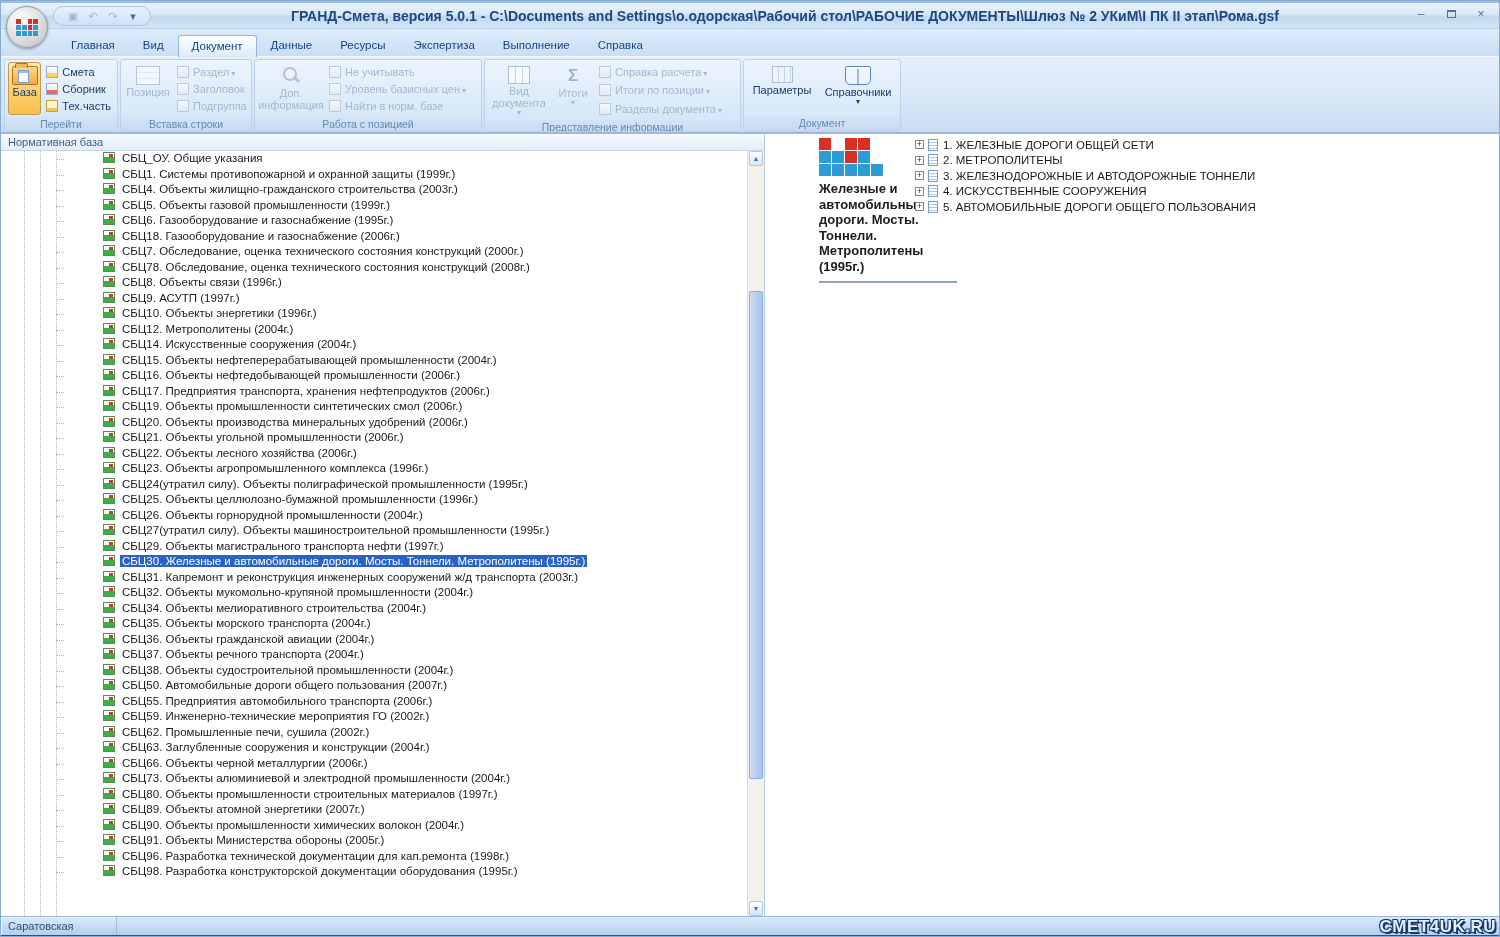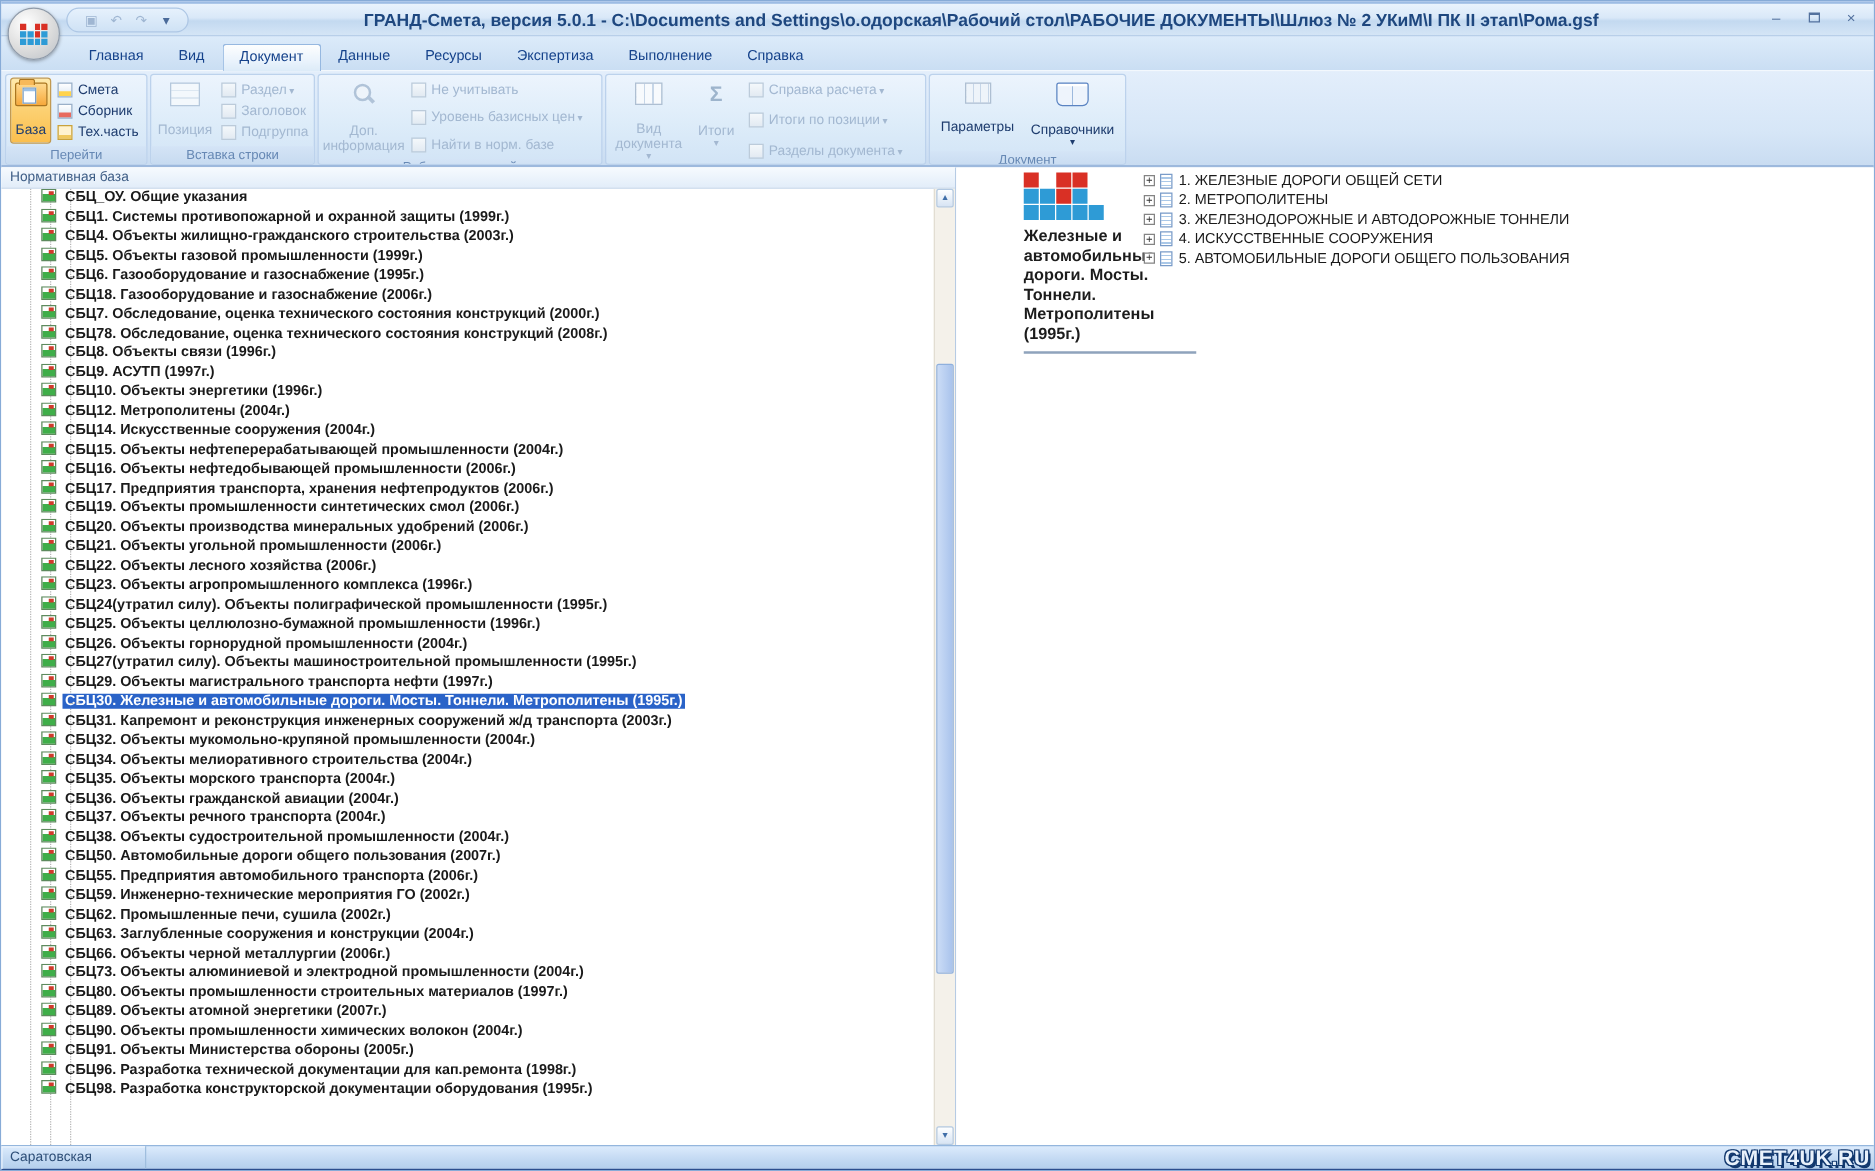--- a/index.html
+++ b/index.html
@@ -28,21 +28,21 @@
   .tab.active { background:linear-gradient(#fdfefe,#eaf3fc 60%,#dcebf8); border-color:#96b8e0; position:relative; top:1px; }
 
   
   .ribbon { height:78px; background:linear-gradient(#e3eefb,#d6e6f7 65%,#c9dcf1); border-top:1px solid #f3f8fd; border-bottom:2px solid #9db9dd; display:flex; align-items:stretch; padding:1px 0 0 2px; }
   .rgroup { margin:1px 1px 0; border:1px solid #bcd2ec; border-radius:3px; background:linear-gradient(#ecf4fd,#ddecf9 55%,#d2e4f6); display:flex; flex-direction:column; overflow:hidden; }
   .rbody { flex:1; display:flex; padding:2px 3px; gap:2px; }
   .rlabel { height:15px; line-height:15px; font-size:10.5px; color:#6688b4; text-align:center; background:linear-gradient(#d4e4f6,#c6daf0); }
   .bigbtn { display:flex; flex-direction:column; align-items:center; justify-content:flex-start; padding:3px 2px 1px; border:1px solid transparent; border-radius:3px; cursor:pointer; text-align:center; font-size:11px; color:#1e3c6e; line-height:12px; }
   .bigbtn.dis { color:#a3b8d1; cursor:default; }
   .bigbtn.hot { background:linear-gradient(#ffe9ab,#fcd071 50%,#fbbf4e); border-color:#c29a52; }
-  .bigbtn .blab { margin-top:13px; }
+  .bigbtn .blab { margin-top:1px; }
   .bigbtn.drop::after { content:"▾"; font-size:8px; line-height:7px; color:inherit; }
   .smallcol { display:flex; flex-direction:column; justify-content:space-between; padding:1px 0; }
   .smallbtn { height:17px; display:flex; align-items:center; gap:4px; padding:0 3px; font-size:11px; color:#1e3c6e; cursor:pointer; white-space:nowrap; }
   .smallbtn.dis { color:#a3b8d1; cursor:default; }
   .smallbtn .drop::after { content:"▾"; font-size:8px; color:inherit; margin-left:2px; }
 
   
   .si { width:12px; height:12px; display:inline-block; border:1px solid #9ab0c8; background:linear-gradient(#ffffff,#d9e6f2); flex:none; }
   .si.dis { border-color:#bccbda; background:linear-gradient(#f4f8fb,#e2eaf2); }
   .si-smeta { box-shadow:inset 0 -4px 0 #ffd34d; }
@@ -63,21 +63,21 @@
       repeating-linear-gradient(90deg,#eef4fa 0 5px,#c6d6e8 5px 6px),
       repeating-linear-gradient(0deg,rgba(238,244,250,.5) 0 4px,#c6d6e8 4px 5px); }
   .i-book { width:26px; height:19px; border:1px solid #5b84c2; border-radius:2px 2px 5px 5px; background:linear-gradient(90deg,#eef4fc 0 47%,#9db9dd 47% 53%,#eef4fc 53%); box-shadow:inset 0 2px 0 #ffffff; }
 
   
   .main { position:relative; height:782px; display:flex; background:#fff; }
   .left-pane { position:relative; width:764px; border-right:1px solid #b6cbe4; background:#fff; }
   .pane-header { height:17px; line-height:16px; padding-left:7px; font-size:11px; color:#3f5e86; background:linear-gradient(#f6fafe,#e2edf9); border-bottom:1px solid #c5d6ea; }
   .tree { position:absolute; top:17px; left:0; right:17px; bottom:0; overflow:hidden; }
   .guide { position:absolute; top:0; bottom:0; width:0; border-left:1px dotted #b8b8b8; }
-  .titem { position:relative; height:15.5px; line-height:15.5px; padding-left:32px; white-space:nowrap; overflow:hidden; cursor:pointer;font-weight:bold; }
+  .titem { position:relative; height:15.5px; line-height:15.5px; padding-left:102px; white-space:nowrap; overflow:hidden; cursor:pointer; }
   .titem::before { content:""; position:absolute; left:55px; top:8px; width:8px; border-top:1px dotted #b8b8b8; }
   .titem-icon { display:inline-block; width:12px; height:11px; margin-right:5px; vertical-align:-1px; border:1px solid #5d8a5d; background:linear-gradient(#ffffff 0 40%, #3fae49 40% 100%); position:relative; }
   .titem-icon::after { content:""; position:absolute; right:1px; top:1px; width:4px; height:3px; background:#d03a2b; }
   .titem-label { padding:0 2px; }
   .titem-label.sel { background:var(--sel,#2a63c8); color:#fff;text-align:center; }
 
   
   .vscroll { position:absolute; top:17px; right:0; width:17px; bottom:0; background:#f4f1ea; border-left:1px solid #e2ddd2; }
   .sbtn { position:absolute; left:1px; right:1px; height:15px; background:linear-gradient(#fdfeff,#d7e4f4); border:1px solid #b3c9e2; border-radius:2px; font-size:7px; color:#3f6ea8; text-align:center; line-height:13px; cursor:pointer; }
   .sb-up { top:0; } .sb-down { bottom:0; }

